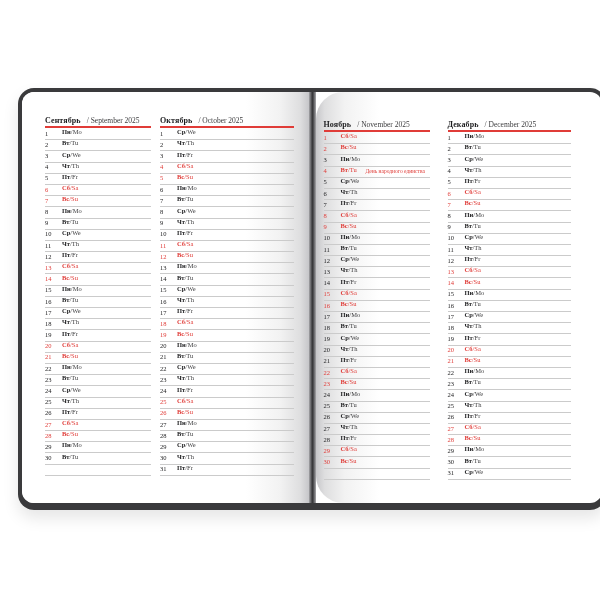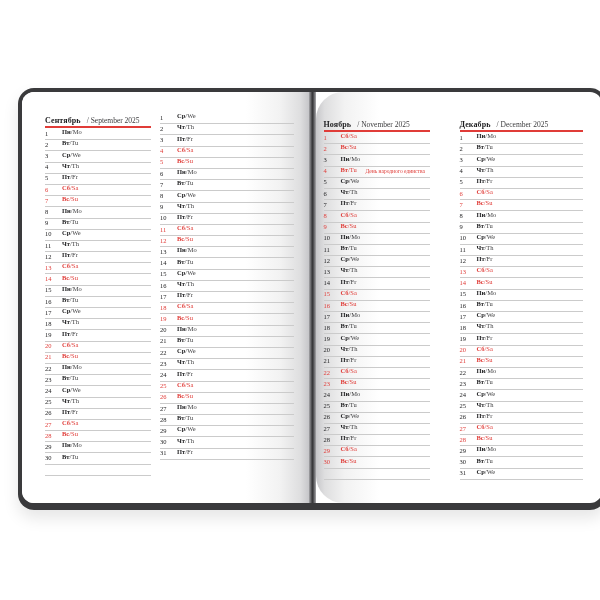--- a/index.html
+++ b/index.html
@@ -29,21 +29,21 @@
   }
   .spine{
     width:7px;flex:0 0 7px;
     background:linear-gradient(90deg,#a8a8ab 0%,#515154 35%,#39393b 50%,#515154 65%,#a8a8ab 100%);
   }
   .col{position:absolute;top:20px;}
   .page.right .col{top:24px;}
   .col.c1{left:23px;width:106px;}
   .col.c2{left:138px;width:134px;}
   .page.right .col.c1{left:8px;width:106px;}
-  .page.right .col.c2{left:132px;width:123px;margin-left:12px;}
+  .page.right .col.c2{left:132px;width:123px;}
   .month-header{
     height:12px;line-height:12px;white-space:nowrap;
     border-bottom:2px solid var(--accent-red,#e03c38);
     padding-bottom:2px;
   }
   .month-header .ru{
     font-weight:bold;font-size:8px;color:var(--text-color,#1d1d1f);letter-spacing:.1px;
   }
   .month-header .en{
     font-size:7.5px;color:var(--muted-text,#3c3c3e);margin-left:2px;
@@ -199,20 +199,24 @@
               <span class="dw"><span class="dw-ru">Пн</span><span class="dw-sep">/</span><span class="dw-en">Mo</span></span>
             </div>
             <div class="day-row">
               <span class="day-num">30</span>
               <span class="dw"><span class="dw-ru">Вт</span><span class="dw-sep">/</span><span class="dw-en">Tu</span></span>
             </div>
             <div class="day-row blank"></div>
           </div>
       </section>
       <section class="col c2">
+        <header class="month-header">
+          <span class="ru">Октябрь</span>
+          <span class="en">/ October 2025</span>
+        </header>
         <div class="rows">
             <div class="day-row">
               <span class="day-num">1</span>
               <span class="dw"><span class="dw-ru">Ср</span><span class="dw-sep">/</span><span class="dw-en">We</span></span>
             </div>
             <div class="day-row">
               <span class="day-num">2</span>
               <span class="dw"><span class="dw-ru">Чт</span><span class="dw-sep">/</span><span class="dw-en">Th</span></span>
             </div>
             <div class="day-row">

